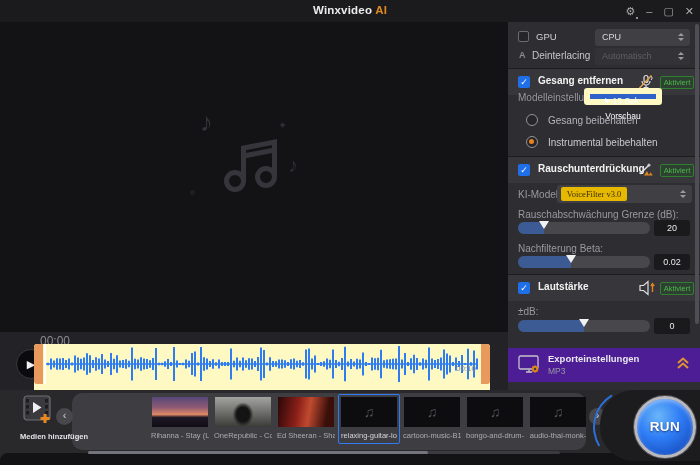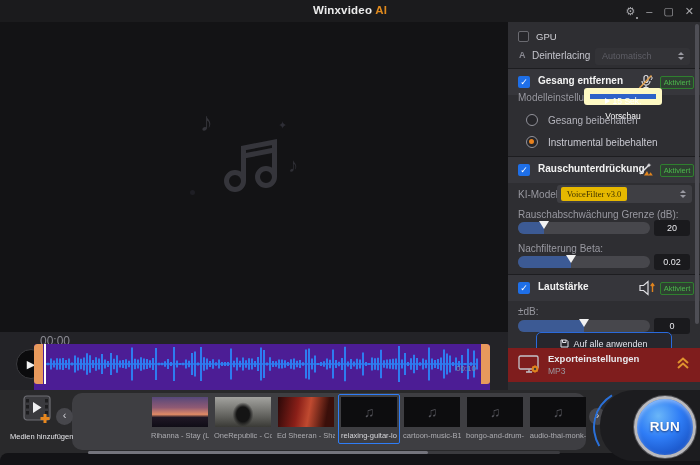--- a/index.html
+++ b/index.html
@@ -19,21 +19,21 @@
   
   .preview { position:absolute; left:0; top:22px; width:508px; height:310px; background:#131315; }
   .note-sm { position:absolute; color:#34343a; }
   .sparkle { position:absolute; color:#2d2d35; font-size:11px; }
   .dot-deco { position:absolute; width:5px; height:5px; border-radius:50%; background:#1e1e24; }
 
   
   .wavebar { position:absolute; left:0; top:332px; width:508px; height:58px; background:#232327; }
   .play-btn { position:absolute; left:16px; top:17px; width:30px; height:30px; border-radius:50%; background:#0b0b0d; border:1px solid #3a3a3e; color:#f2f2f2; text-align:center; line-height:28px; font-size:11px; cursor:pointer; }
   .time-start { position:absolute; left:40px; top:2px; font-size:12px; color:#8a8a92; }
-  .track { position:absolute; left:34px; top:12px; width:456px; height:56px; background:#4c1d95; border-radius:3px; overflow:hidden; }
+  .track { position:absolute; left:34px; top:12px; width:456px; height:56px; background:#fef9c3; border-radius:3px; overflow:hidden; }
   .trim { position:absolute; top:0; width:9px; height:40px; background:#e8995c; }
   .trim.left { left:0; border-radius:3px 0 0 3px; }
   .trim.right { right:0; border-radius:0 3px 3px 0; }
   .playhead { position:absolute; left:10px; top:0; width:2px; height:40px; background:#ffffff; }
   .wavesvg { position:absolute; left:12px; top:0; }
   .time-end { position:absolute; right:14px; top:20px; font-size:8px; color:#7d8ca6; }
 
   
   .sidebar { position:absolute; left:508px; top:22px; width:192px; height:368px; background:#2e2e32; }
   .row-label { font-size:10px; color:#9898a0; }
@@ -53,33 +53,33 @@
   .radio { position:absolute; width:12px; height:12px; border:1.5px solid #92929a; border-radius:50%; background:#26262a; cursor:pointer; }
   .radio.on::after { content:""; position:absolute; left:2px; top:2px; width:5px; height:5px; border-radius:50%; background:#e8821e; }
   .btn-blue { position:absolute; left:76px; top:66px; width:78px; height:17px; background:#2e62c8; border:6px solid #fef9c3; border-radius:3px; color:#fff; font-size:8.5px; line-height:15px; text-align:center; cursor:pointer; }
   .btn-blue .tri { display:inline-block; width:0; height:0; border-left:5px solid #fff; border-top:3.5px solid transparent; border-bottom:3.5px solid transparent; margin-right:3px; }
   .slider { position:absolute; left:10px; width:132px; height:12px; background:#47474c; border-radius:6px; cursor:pointer; }
   .slider .fill { position:absolute; left:0; top:0; height:12px; background:#3c5a94; border-radius:6px 0 0 6px; }
   .slider .handle { position:absolute; top:-1px; width:0; height:0; border-left:5px solid transparent; border-right:5px solid transparent; border-top:8px solid #f2f2f2; }
   .valbox { position:absolute; left:146px; width:36px; height:16px; background:#1a1a1d; border-radius:3px; color:#e8e8ec; font-size:9px; line-height:16px; text-align:center; }
   .pill { position:absolute; left:4px; top:2px; width:66px; height:14px; background:#e6b800; border-radius:2px; color:#3a2f00; font-size:8.5px; line-height:14px; text-align:center; }
   .apply-btn { position:absolute; left:28px; top:310px; width:136px; height:26px; background:#26262c; border:1px solid #2a6adc; border-radius:5px; z-index:1; color:#e2e2ea; font-size:9px; text-align:center; padding-top:6px; cursor:pointer; }
-  .export-panel { position:absolute; left:0; top:326px; width:192px; height:34px; background:#7f1d1d; z-index:2; cursor:pointer; }
+  .export-panel { position:absolute; left:0; top:326px; width:192px; height:34px; background:#4c1d95; z-index:2; cursor:pointer; }
   .export-title { position:absolute; left:40px; top:5px; font-size:9.5px; font-weight:bold; color:#e8e8ec; }
   .export-format { position:absolute; left:40px; top:18px; font-size:8.5px; color:#9a9aa2; }
   .chevrons { position:absolute; right:10px; top:8px; }
   .sb-scroll { position:absolute; right:1px; top:2px; width:4px; height:300px; background:#4e4e55; border-radius:2px; }
 
   
   .bottom { position:absolute; left:0; top:390px; width:700px; height:75px; background:#29292b; }
   .bottom-bar { position:absolute; left:0; top:63px; width:700px; height:12px; background:#131316; border-radius:8px 8px 0 0; }
   .media-panel { position:absolute; left:72px; top:3px; width:514px; height:57px; background:#3e3e42; border-radius:10px; }
   .add-media { position:absolute; left:2px; top:4px; width:70px; height:52px; cursor:pointer; }
   .add-media svg { position:absolute; left:18px; top:0; }
-  .add-label { position:absolute; left:8px; top:38px; width:70px; text-align:left; font-size:7.5px; font-weight:normal; color:#e4e4e8; }
+  .add-label { position:absolute; left:16px; top:38px; width:70px; text-align:right; font-size:7.5px; font-weight:bold; color:#e4e4e8; }
   .nav-circle { position:absolute; top:18px; width:17px; height:17px; border-radius:50%; background:#47474c; color:#cfcfd4; font-size:11px; line-height:15px; text-align:center; cursor:pointer; }
   .thumb-cell { position:absolute; top:4px; width:62px; height:50px; border:1px solid transparent; border-radius:2px; }
   .thumb-cell.selected { border-color:#2f7df6; }
   .thumb-img { position:absolute; left:2px; top:2px; width:56px; height:30px; }
   .thumb-img .note { display:block; width:100%; height:100%; text-align:center; line-height:30px; font-size:14px; color:#55555c; }
   .thumb-label { position:absolute; left:1px; top:36px; width:58px; font-size:7.5px; color:#ababb0; white-space:nowrap; overflow:hidden; text-align:center; }
   .t-beatles { background:radial-gradient(circle at 42% 30%, #4a4440 0%, #252220 38%, #0a0a0a 78%); }
   .t-rihanna { background:linear-gradient(180deg, #56487a 0%, #8f5a74 35%, #e08a66 58%, #1f1826 68%, #100d16 100%); }
   .t-onerep { background:radial-gradient(ellipse 30% 65% at 50% 58%, #141414 0%, #141414 38%, rgba(20,20,20,0) 62%), linear-gradient(180deg, #a3a39f 0%, #6a6a66 55%, #3a3a36 100%); }
   .t-sheeran { background:linear-gradient(100deg, #2a0808 0%, #8a1f18 35%, #c04a30 55%, #3a0f0a 85%); }
@@ -136,20 +136,27 @@
       <div class="trim right"></div>
       <div class="playhead"></div>
       <span class="time-end">00:10</span>
     </div>
   </div>
 
   <div class="sidebar">
 
     <div class="chk empty" style="left:10px; top:9px;"></div>
     <span class="row-label" style="position:absolute; left:28px; top:9px; color:#d0d0d6; font-size:9.5px;">GPU</span>
+    <div class="select" style="left:87px; top:7px; width:95px;">
+      <span>CPU</span>
+      <span class="stepper">
+          <i class="up"></i>
+          <i class="dn"></i>
+        </span>
+    </div>
 
     <span style="position:absolute; left:11px; top:28px; font-size:9px; font-weight:bold; color:#8a8a92;">A</span>
     <span class="row-label" style="position:absolute; left:24px; top:28px; color:#c4c4cc;">Deinterlacing</span>
     <div class="select disabled" style="left:87px; top:26px; width:95px;">
       <span>Automatisch</span>
       <span class="stepper">
           <i class="up"></i>
           <i class="dn"></i>
         </span>
     </div>
@@ -221,25 +228,20 @@
       </svg>
       <span class="badge">Aktiviert</span>
     </div>
     <span class="row-label" style="position:absolute; left:10px; top:284px;">±dB:</span>
     <div class="slider" style="top:298px;">
       <div class="fill" style="width:66px;"></div>
       <div class="handle" style="left:61px;"></div>
     </div>
     <div class="valbox" style="top:296px;">0</div>
 
-    <div class="apply-btn">
-      <svg width="9" height="9" viewBox="0 0 9 9" style="vertical-align:-1px; margin-right:4px;">
-        <path d="M1 1 h5.5 L8 2.5 V8 H1 Z M2.5 1 v2.5 h3.5 V1" fill="none" stroke="#e2e2ea" stroke-width="1"></path>
-      </svg><span>Auf alle anwenden</span>
-    </div>
 
     <div class="export-panel">
       <svg style="position:absolute; left:10px; top:7px;" width="24" height="20" viewBox="0 0 24 20">
         <rect x="1" y="1" width="19" height="13" rx="1.5" fill="none" stroke="#c4c4ca" stroke-width="1.3"></rect>
         <path d="M8 17 h6 M11 14.5 v2.5" stroke="#c4c4ca" stroke-width="1.3"></path>
         <circle cx="17" cy="14" r="3.2" fill="#e0841e"></circle>
         <circle cx="17" cy="14" r="1.2" fill="#3a3a3f"></circle>
         <path d="M17 10.2 v1 M17 16.8 v1 M13.6 14 h1 M19.4 14 h1 M14.6 11.6 l.8.8 M18.6 15.6 l.8.8 M19.4 11.6 l-.8.8 M15.4 15.6 l-.8.8" stroke="#e0841e" stroke-width="1"></path>
       </svg>
       <span class="export-title">Exporteinstellungen</span>

